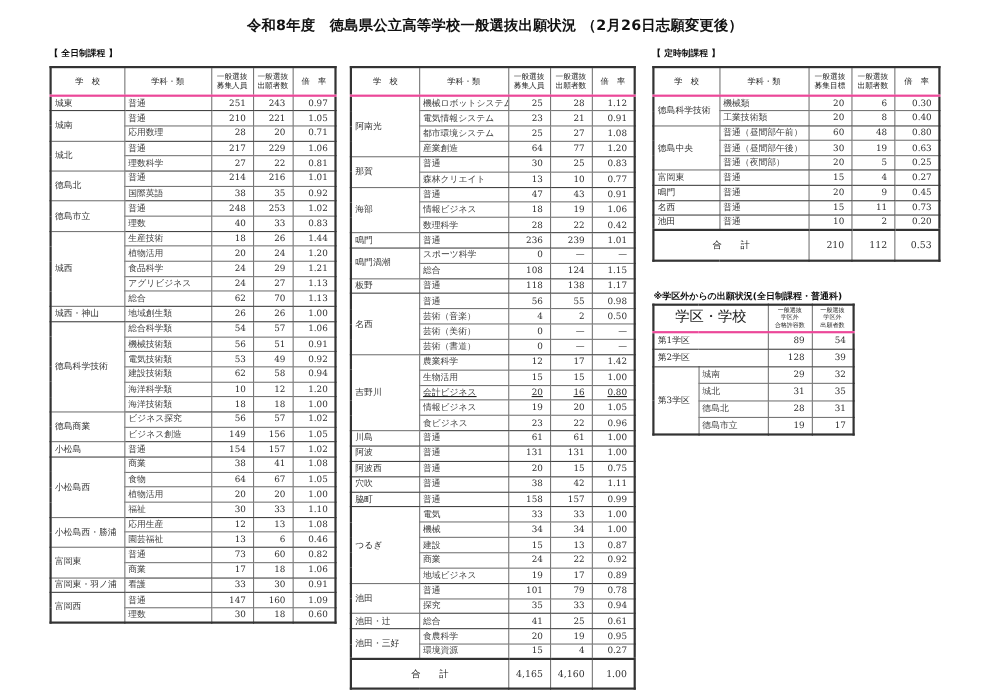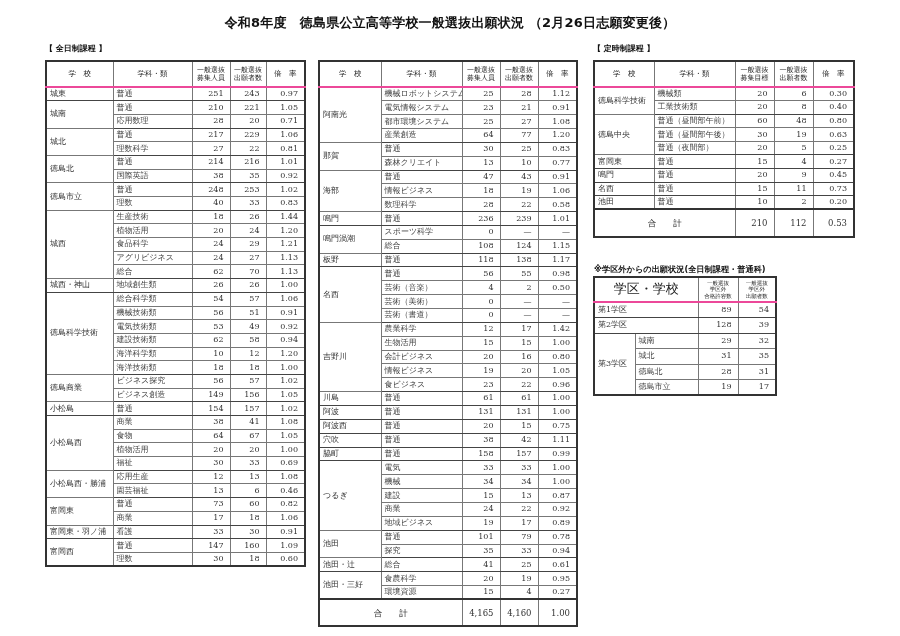--- a/index.html
+++ b/index.html
@@ -221,21 +221,21 @@
       <tr class="in-grp" style="height: 13.7px;">
         <td class="dept">植物活用</td>
         <td class="num">20</td>
         <td class="num">20</td>
         <td class="rate">1.00</td>
       </tr>
       <tr class="in-grp grp-end" style="height: 13.7px;">
         <td class="dept">福祉</td>
         <td class="num">30</td>
         <td class="num">33</td>
-        <td class="rate">0.69</td>
+        <td class="rate">1.10</td>
       </tr>
       <tr style="height: 13.7px;">
         <td class="school" rowspan="2">小松島西・勝浦</td>
         <td class="dept">応用生産</td>
         <td class="num">12</td>
         <td class="num">13</td>
         <td class="rate">1.08</td>
       </tr>
       <tr class="in-grp grp-end" style="height: 13.7px;">
         <td class="dept">園芸福祉</td>
@@ -345,21 +345,21 @@
       <tr class="in-grp" style="height: 13.85px;">
         <td class="dept">情報ビジネス</td>
         <td class="num">18</td>
         <td class="num">19</td>
         <td class="rate">1.06</td>
       </tr>
       <tr class="in-grp grp-end" style="height: 13.85px;">
         <td class="dept">数理科学</td>
         <td class="num">28</td>
         <td class="num">22</td>
-        <td class="rate">0.58</td>
+        <td class="rate">0.42</td>
       </tr>
       <tr class="grp-end" style="height: 13.85px;">
         <td class="school" rowspan="1">鳴門</td>
         <td class="dept">普通</td>
         <td class="num">236</td>
         <td class="num">239</td>
         <td class="rate">1.01</td>
       </tr>
       <tr style="height: 13.85px;">
         <td class="school" rowspan="2">鳴門渦潮</td>
@@ -412,21 +412,21 @@
         <td class="num">12</td>
         <td class="num">17</td>
         <td class="rate">1.42</td>
       </tr>
       <tr class="in-grp" style="height: 13.85px;">
         <td class="dept">生物活用</td>
         <td class="num">15</td>
         <td class="num">15</td>
         <td class="rate">1.00</td>
       </tr>
-      <tr class="in-grp" style="height: 13.85px;">
+      <tr class="in-grp" style="height: 13.85px; text-decoration: underline;">
         <td class="dept">会計ビジネス</td>
         <td class="num">20</td>
         <td class="num">16</td>
         <td class="rate">0.80</td>
       </tr>
       <tr class="in-grp" style="height: 13.85px;">
         <td class="dept">情報ビジネス</td>
         <td class="num">19</td>
         <td class="num">20</td>
         <td class="rate">1.05</td>

